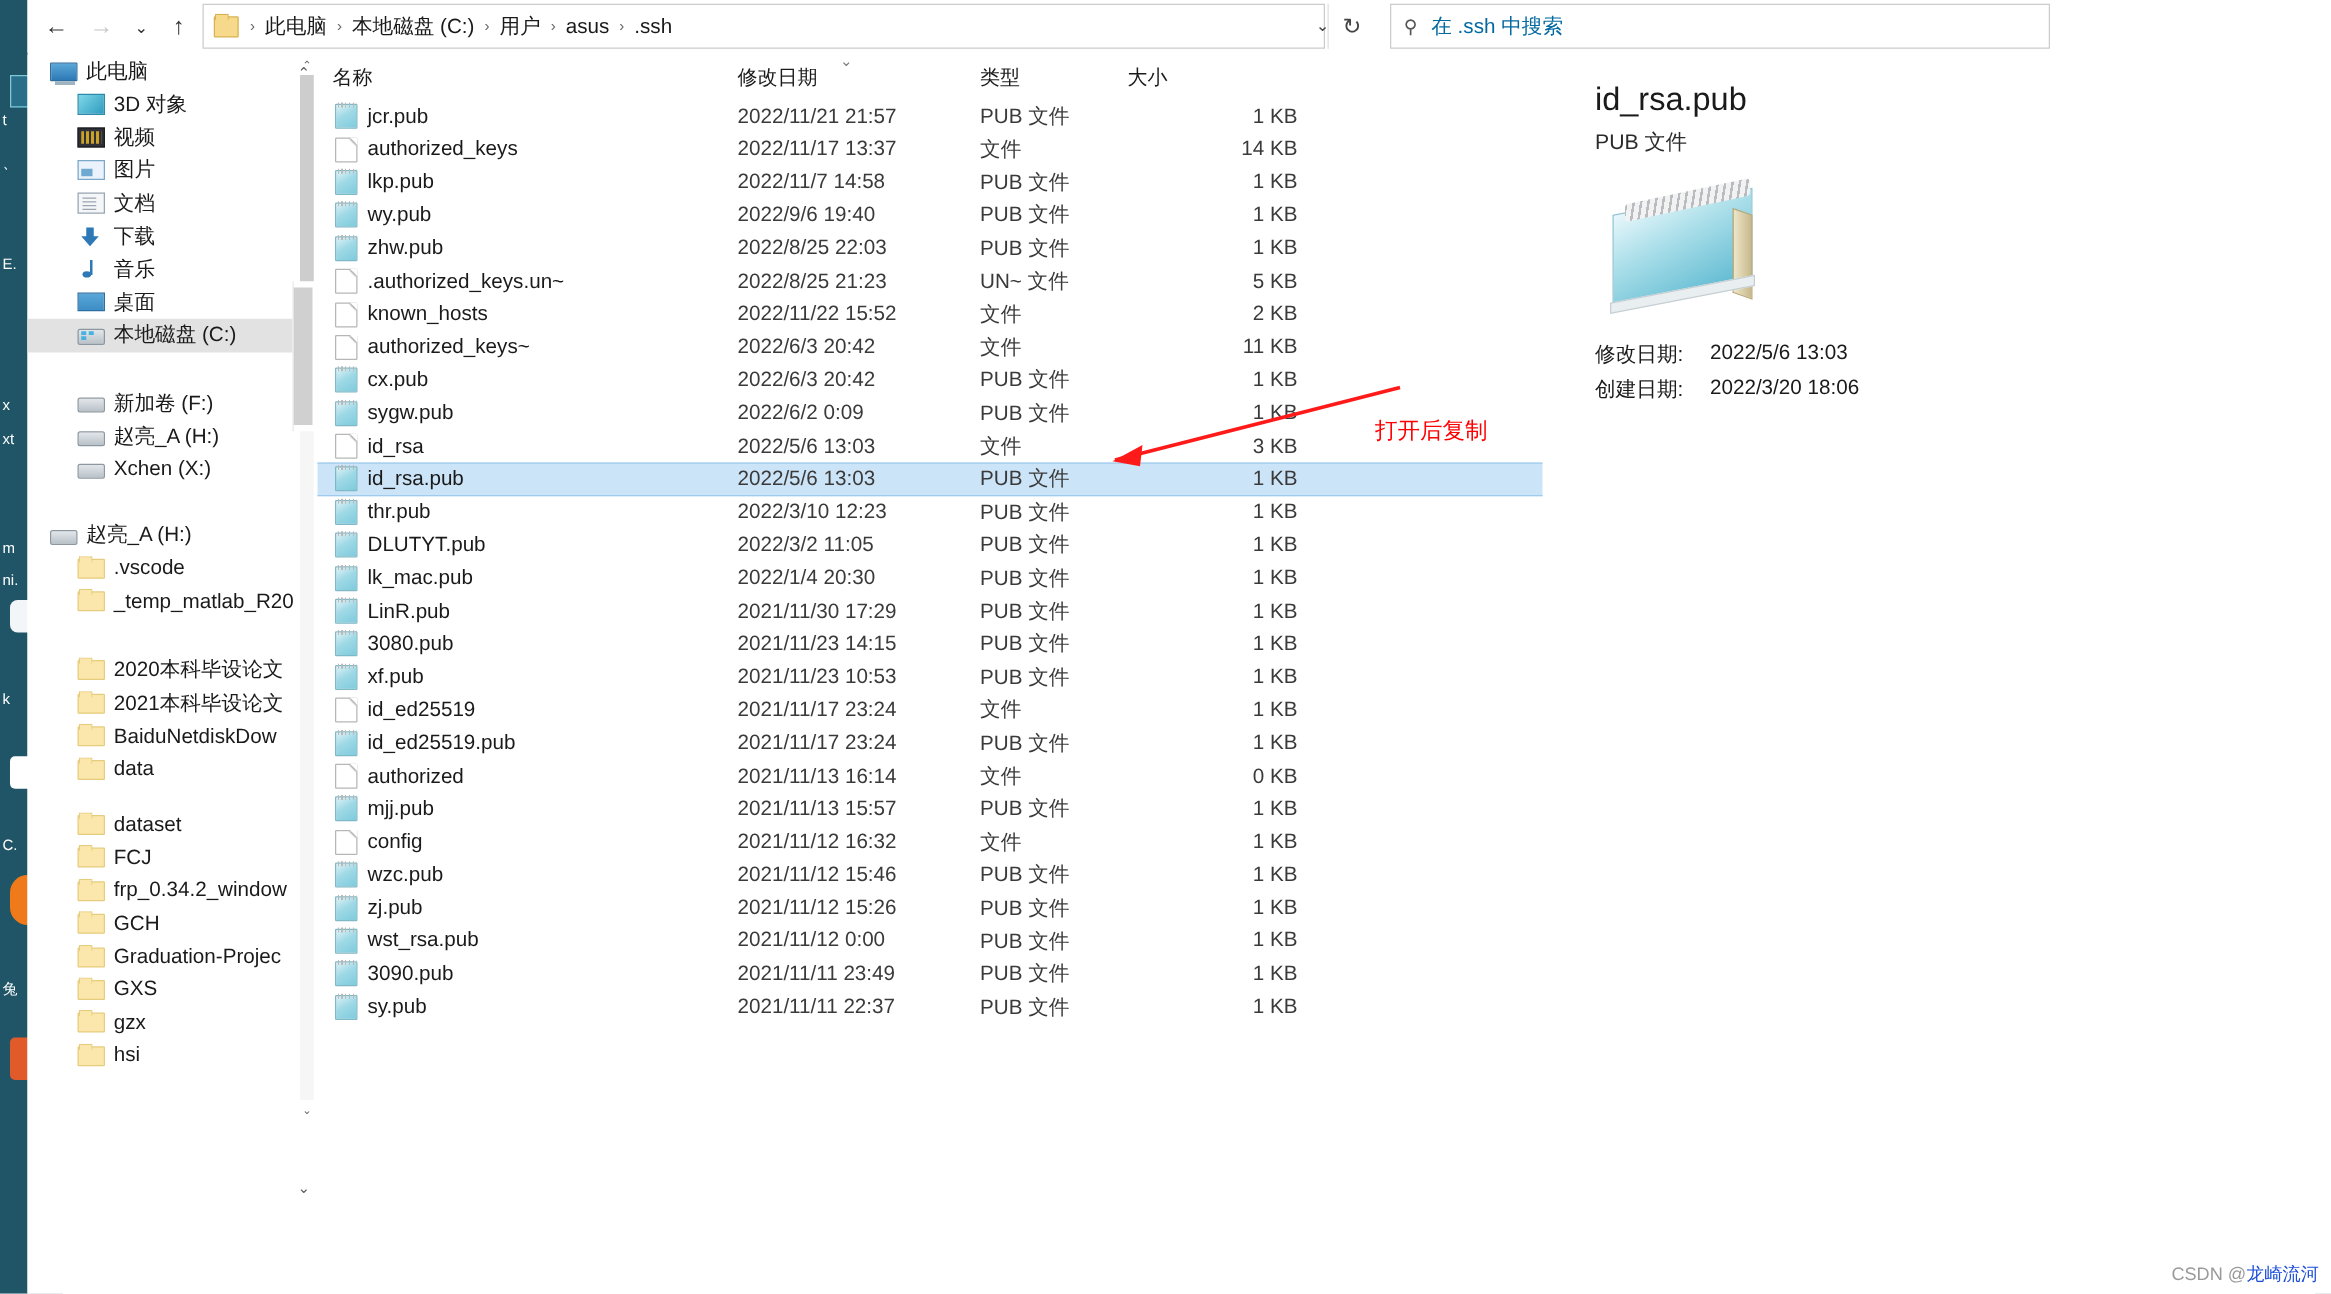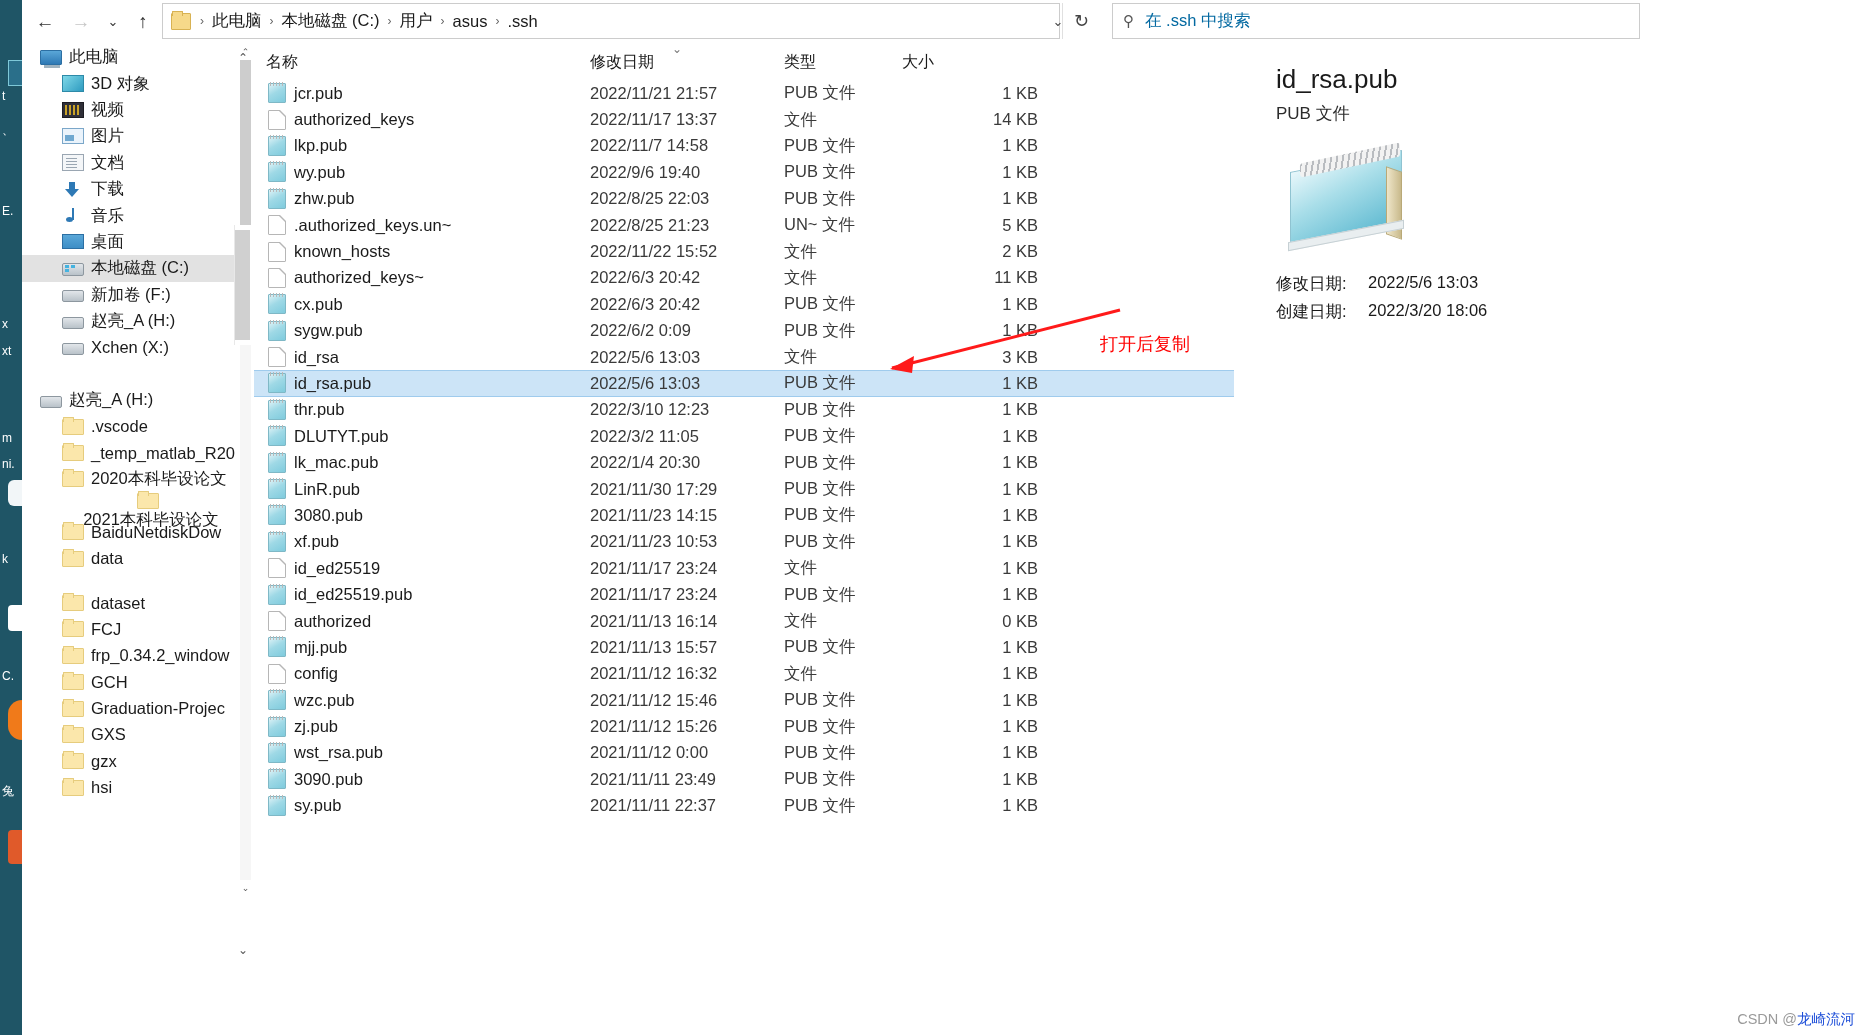--- a/index.html
+++ b/index.html
@@ -335,21 +335,21 @@
           <span>音乐</span>
         </div>
         <div class="tree-item" style="padding-left: 40px;">
           <span class="ti-ico ic-desk"></span>
           <span>桌面</span>
         </div>
         <div class="tree-item sel" style="padding-left: 40px;">
           <span class="ti-ico ic-drvc"></span>
           <span>本地磁盘 (C:)</span>
         </div>
-        <div class="tree-item" style="padding-left: 40px;">
+        <div class="tree-item" style="padding-left: 40px; margin-top: 28px;">
           <span class="ti-ico ic-drv"></span>
           <span>新加卷 (F:)</span>
         </div>
         <div class="tree-item" style="padding-left: 40px;">
           <span class="ti-ico ic-drv"></span>
           <span>赵亮_A (H:)</span>
         </div>
         <div class="tree-item" style="padding-left: 40px;">
           <span class="ti-ico ic-drv"></span>
           <span>Xchen (X:)</span>
@@ -362,25 +362,25 @@
           <span>赵亮_A (H:)</span>
         </div>
         <div class="tree-item" style="padding-left: 40px;">
           <span class="ti-ico ic-fold"></span>
           <span>.vscode</span>
         </div>
         <div class="tree-item" style="padding-left: 40px;">
           <span class="ti-ico ic-fold"></span>
           <span>_temp_matlab_R20</span>
         </div>
-        <div class="tree-item" style="padding-left: 40px;">
+        <div class="tree-item" style="padding-left: 40px; margin-top: 29px;">
           <span class="ti-ico ic-fold"></span>
           <span>2020本科毕设论文</span>
         </div>
-        <div class="tree-item" style="padding-left: 40px; flex-direction: column;">
+        <div class="tree-item" style="padding-left: 40px;">
           <span class="ti-ico ic-fold"></span>
           <span>2021本科毕设论文</span>
         </div>
         <div class="tree-item" style="padding-left: 40px; text-align: center;">
           <span class="ti-ico ic-fold"></span>
           <span>BaiduNetdiskDow</span>
         </div>
         <div class="tree-item" style="padding-left: 40px;">
           <span class="ti-ico ic-fold"></span>
           <span>data</span>

